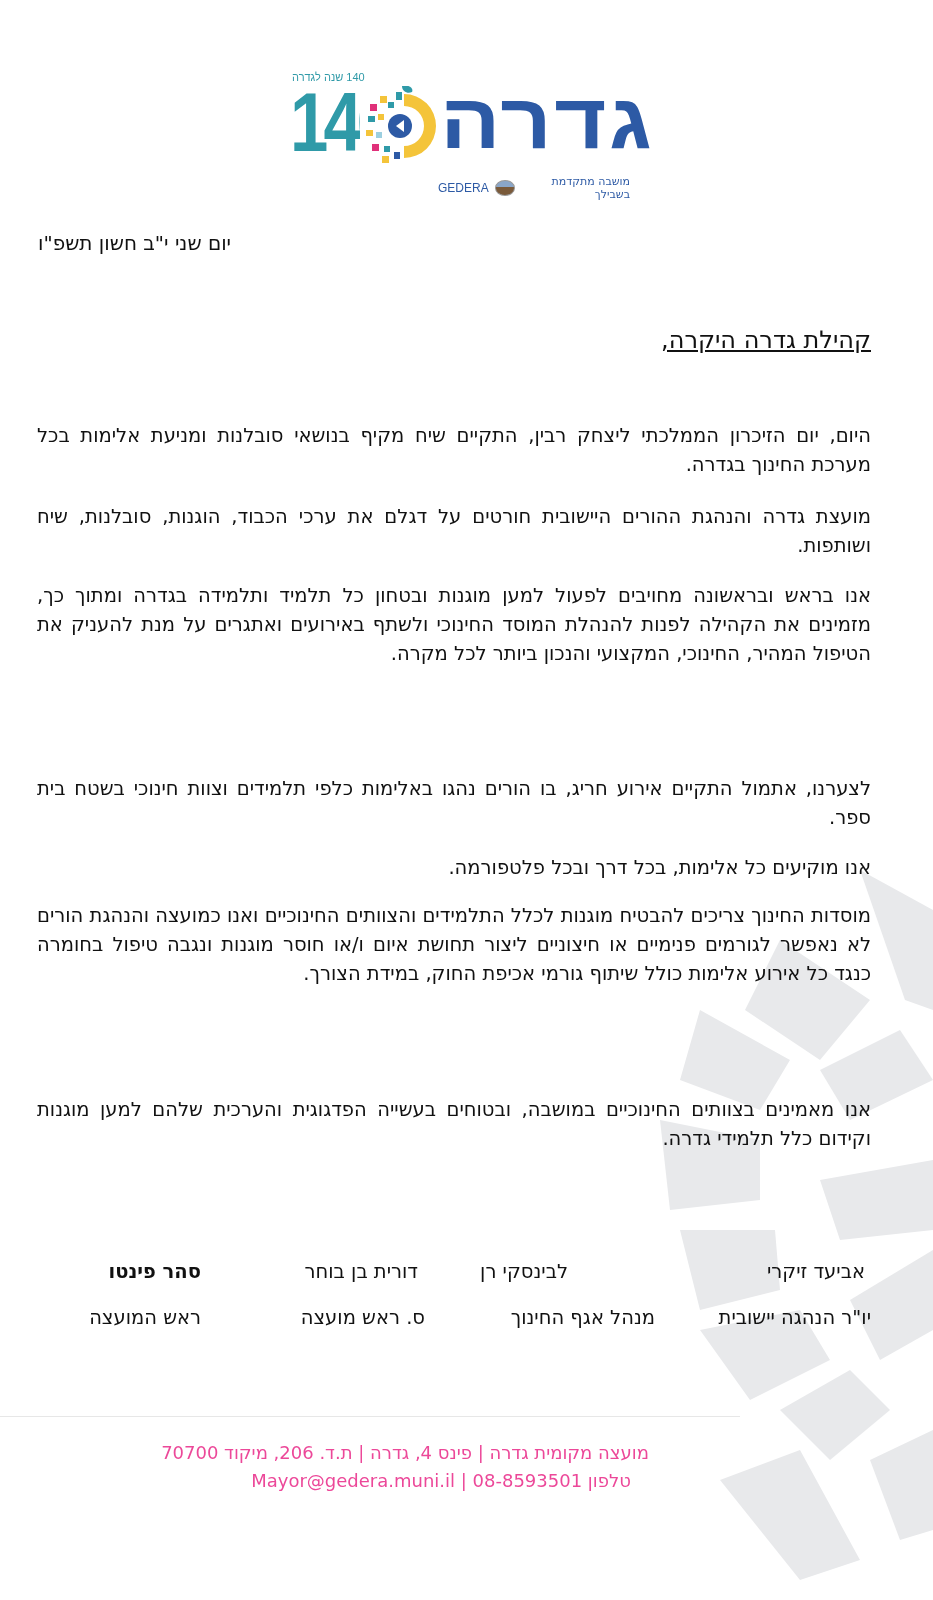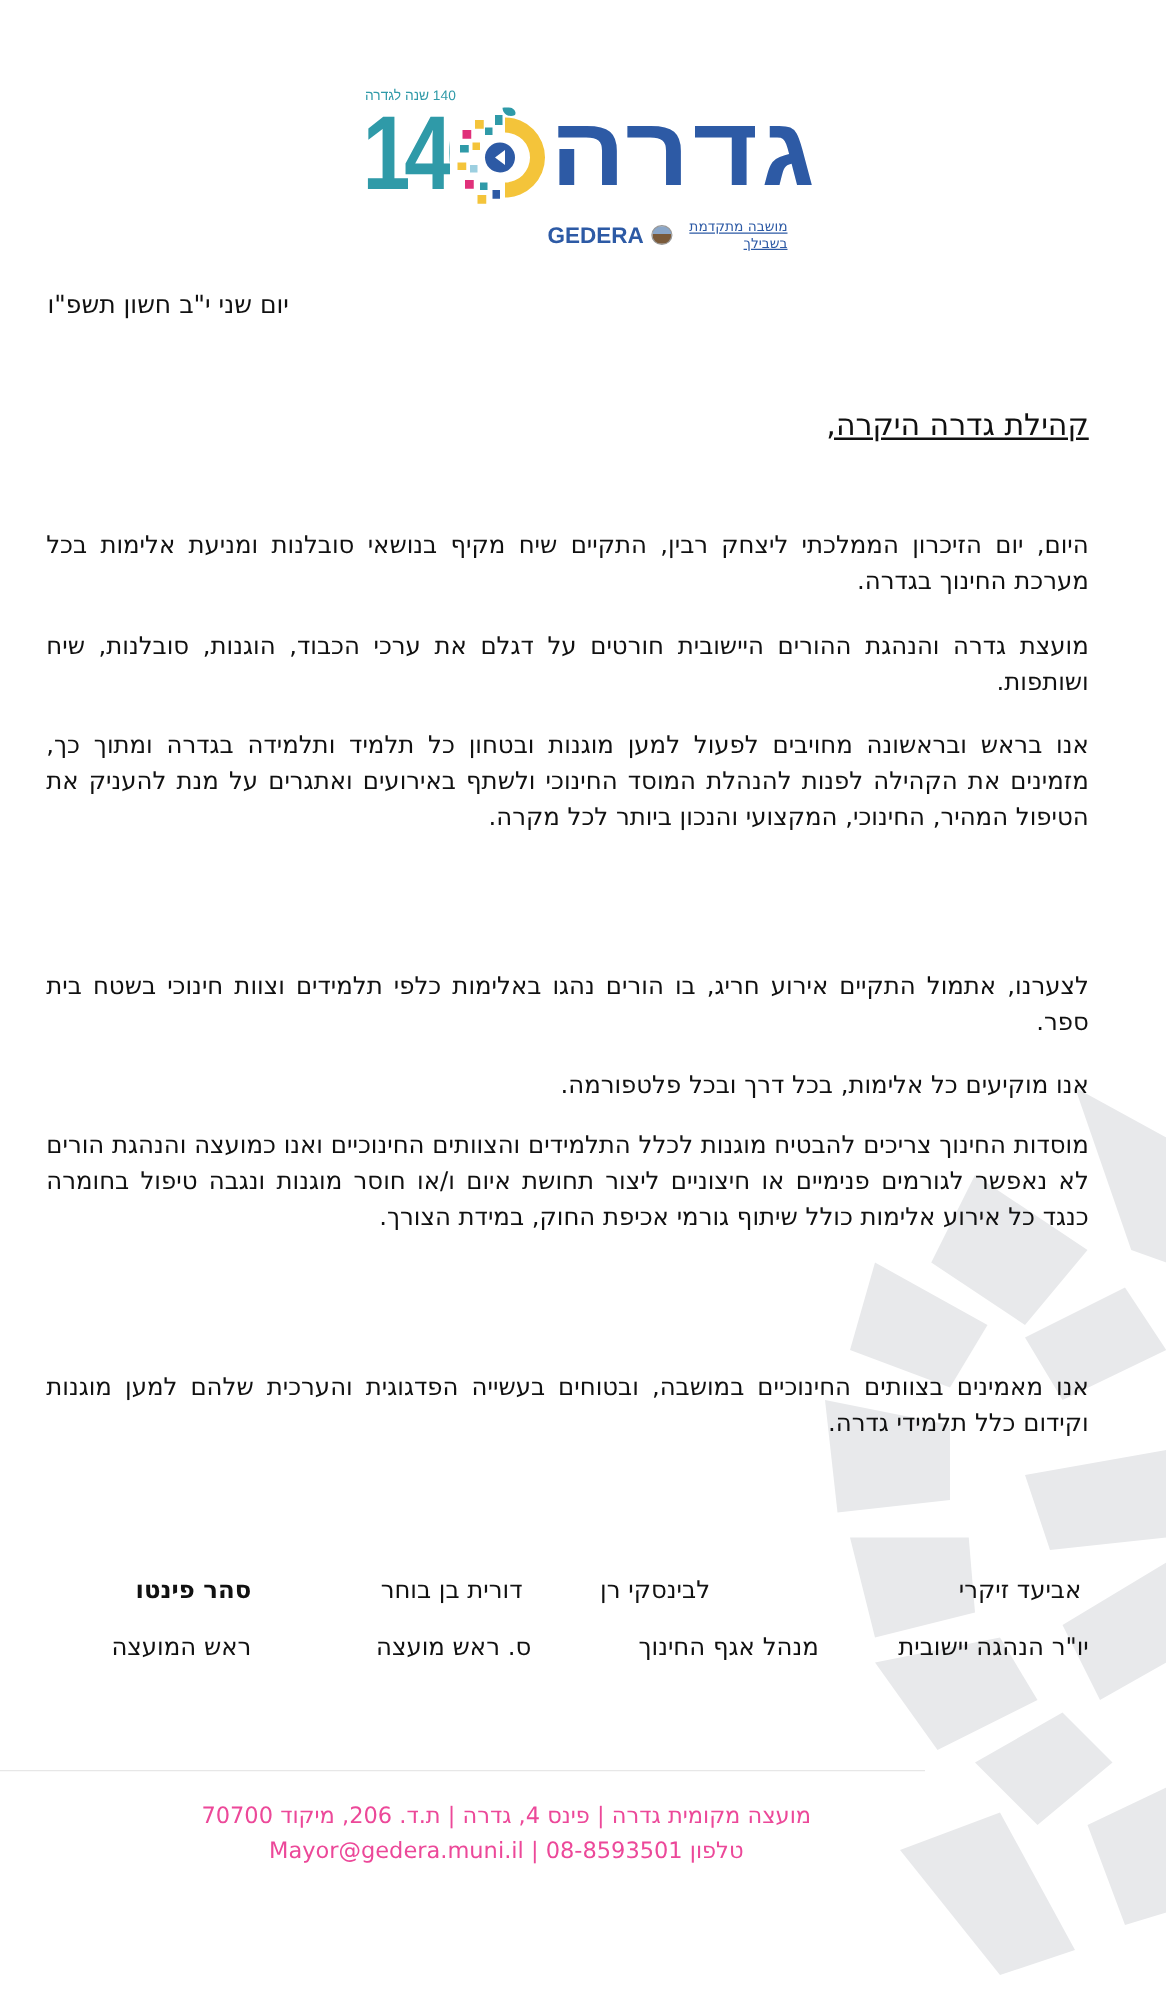--- a/index.html
+++ b/index.html
@@ -12,23 +12,23 @@
     .watermark { position:absolute; left:0; top:0; width:933px; height:1600px; z-index:0; pointer-events:none; }
     .layer { position:relative; z-index:1; }
 
     
     .logo { position:absolute; left:290px; top:62px; width:340px; height:140px; direction:ltr; }
     .logo-tag { position:absolute; left:2px; top:9px; font-size:11px; color:#2f9aa8; font-family:"Liberation Sans",sans-serif; direction:rtl; }
     .logo-140 { position:absolute; left:0; top:18px; font-family:"Liberation Sans",sans-serif; font-weight:700; font-size:84px; letter-spacing:-6px; color:#2f9aa8; line-height:1; transform:scaleX(0.82); transform-origin:left; }
     .logo-circle { position:absolute; left:70px; top:24px; width:80px; height:80px; }
     .logo-name { position:absolute; left:150px; top:20px; font-family:"Liberation Sans",sans-serif; font-weight:700; font-size:78px; color:#2d5aa5; line-height:1; transform:scaleX(1.15); transform-origin:left; direction:rtl; letter-spacing:2px;}
     .logo-sub { position:absolute; left:148px; top:113px; display:flex; align-items:center; gap:6px; font-size:11px; color:#2d5aa5; }
-    .logo-sub .en { font-weight:700; font-family:"Liberation Sans",sans-serif; font-size:18px; }
+    .logo-sub .en { font-weight:400; font-family:"Liberation Sans",sans-serif; font-size:12px; }
     .logo-sub .seal { width:20px; height:14px; border-radius:50%; background:linear-gradient(#8aa6c8 0 45%, #7a5a3a 45% 100%); border:1px solid #999; }
-    .logo-sub .he { direction:rtl; color:#2d5aa5;text-decoration:underline; }
+    .logo-sub .he { direction:rtl; color:#2d5aa5; }
 
     .text { position:absolute; right:62px; font-size:19.5px; line-height:29px; direction:rtl; text-align:justify; text-align-last:right; }
     .date { position:absolute; left:38px; top:231px; font-size:20px; direction:rtl; }
     .greeting { position:absolute; right:62px; top:326px; font-size:24px;text-decoration:underline; }
     .p { width:834px; }
     .signer { position:absolute; font-size:19.5px; white-space:nowrap; direction:rtl; }
 
     .footer-line { position:absolute; left:0; top:1416px; width:740px; height:1px; background:#e7e7e7; }
     .footer { position:absolute; left:0; width:810px; text-align:center; font-size:18px; color:#ec4899; direction:rtl; }
   </style>
@@ -99,14 +99,14 @@
   <div class="signer" style="right:62px; top:1306px;">יו"ר הנהגה יישובית</div>
   <div class="signer" style="right:365px; top:1260px;">לבינסקי רן</div>
   <div class="signer" style="right:278px; top:1306px;margin-left:31px;">מנהל אגף החינוך</div>
   <div class="signer" style="right:515px; top:1260px;">דורית בן בוחר</div>
   <div class="signer" style="right:508px; top:1306px;">ס. ראש מועצה</div>
   <div class="signer" style="right:732px; top:1260px;font-weight:bold;">סהר פינטו</div>
   <div class="signer" style="right:732px; top:1306px;">ראש המועצה</div>
 
   <div class="footer-line"></div>
   <div class="footer" style="top:1442px;">מועצה מקומית גדרה | פינס 4, גדרה | ת.ד. 206, מיקוד 70700</div>
-  <div class="footer" style="top:1470px;">טלפון 08-8593501 | Mayor@gedera.muni.il</div>
+  <div class="footer" style="top:1470px;margin-left:36px;">טלפון 08-8593501 | Mayor@gedera.muni.il</div>
 </div>
 
 </body></html>

